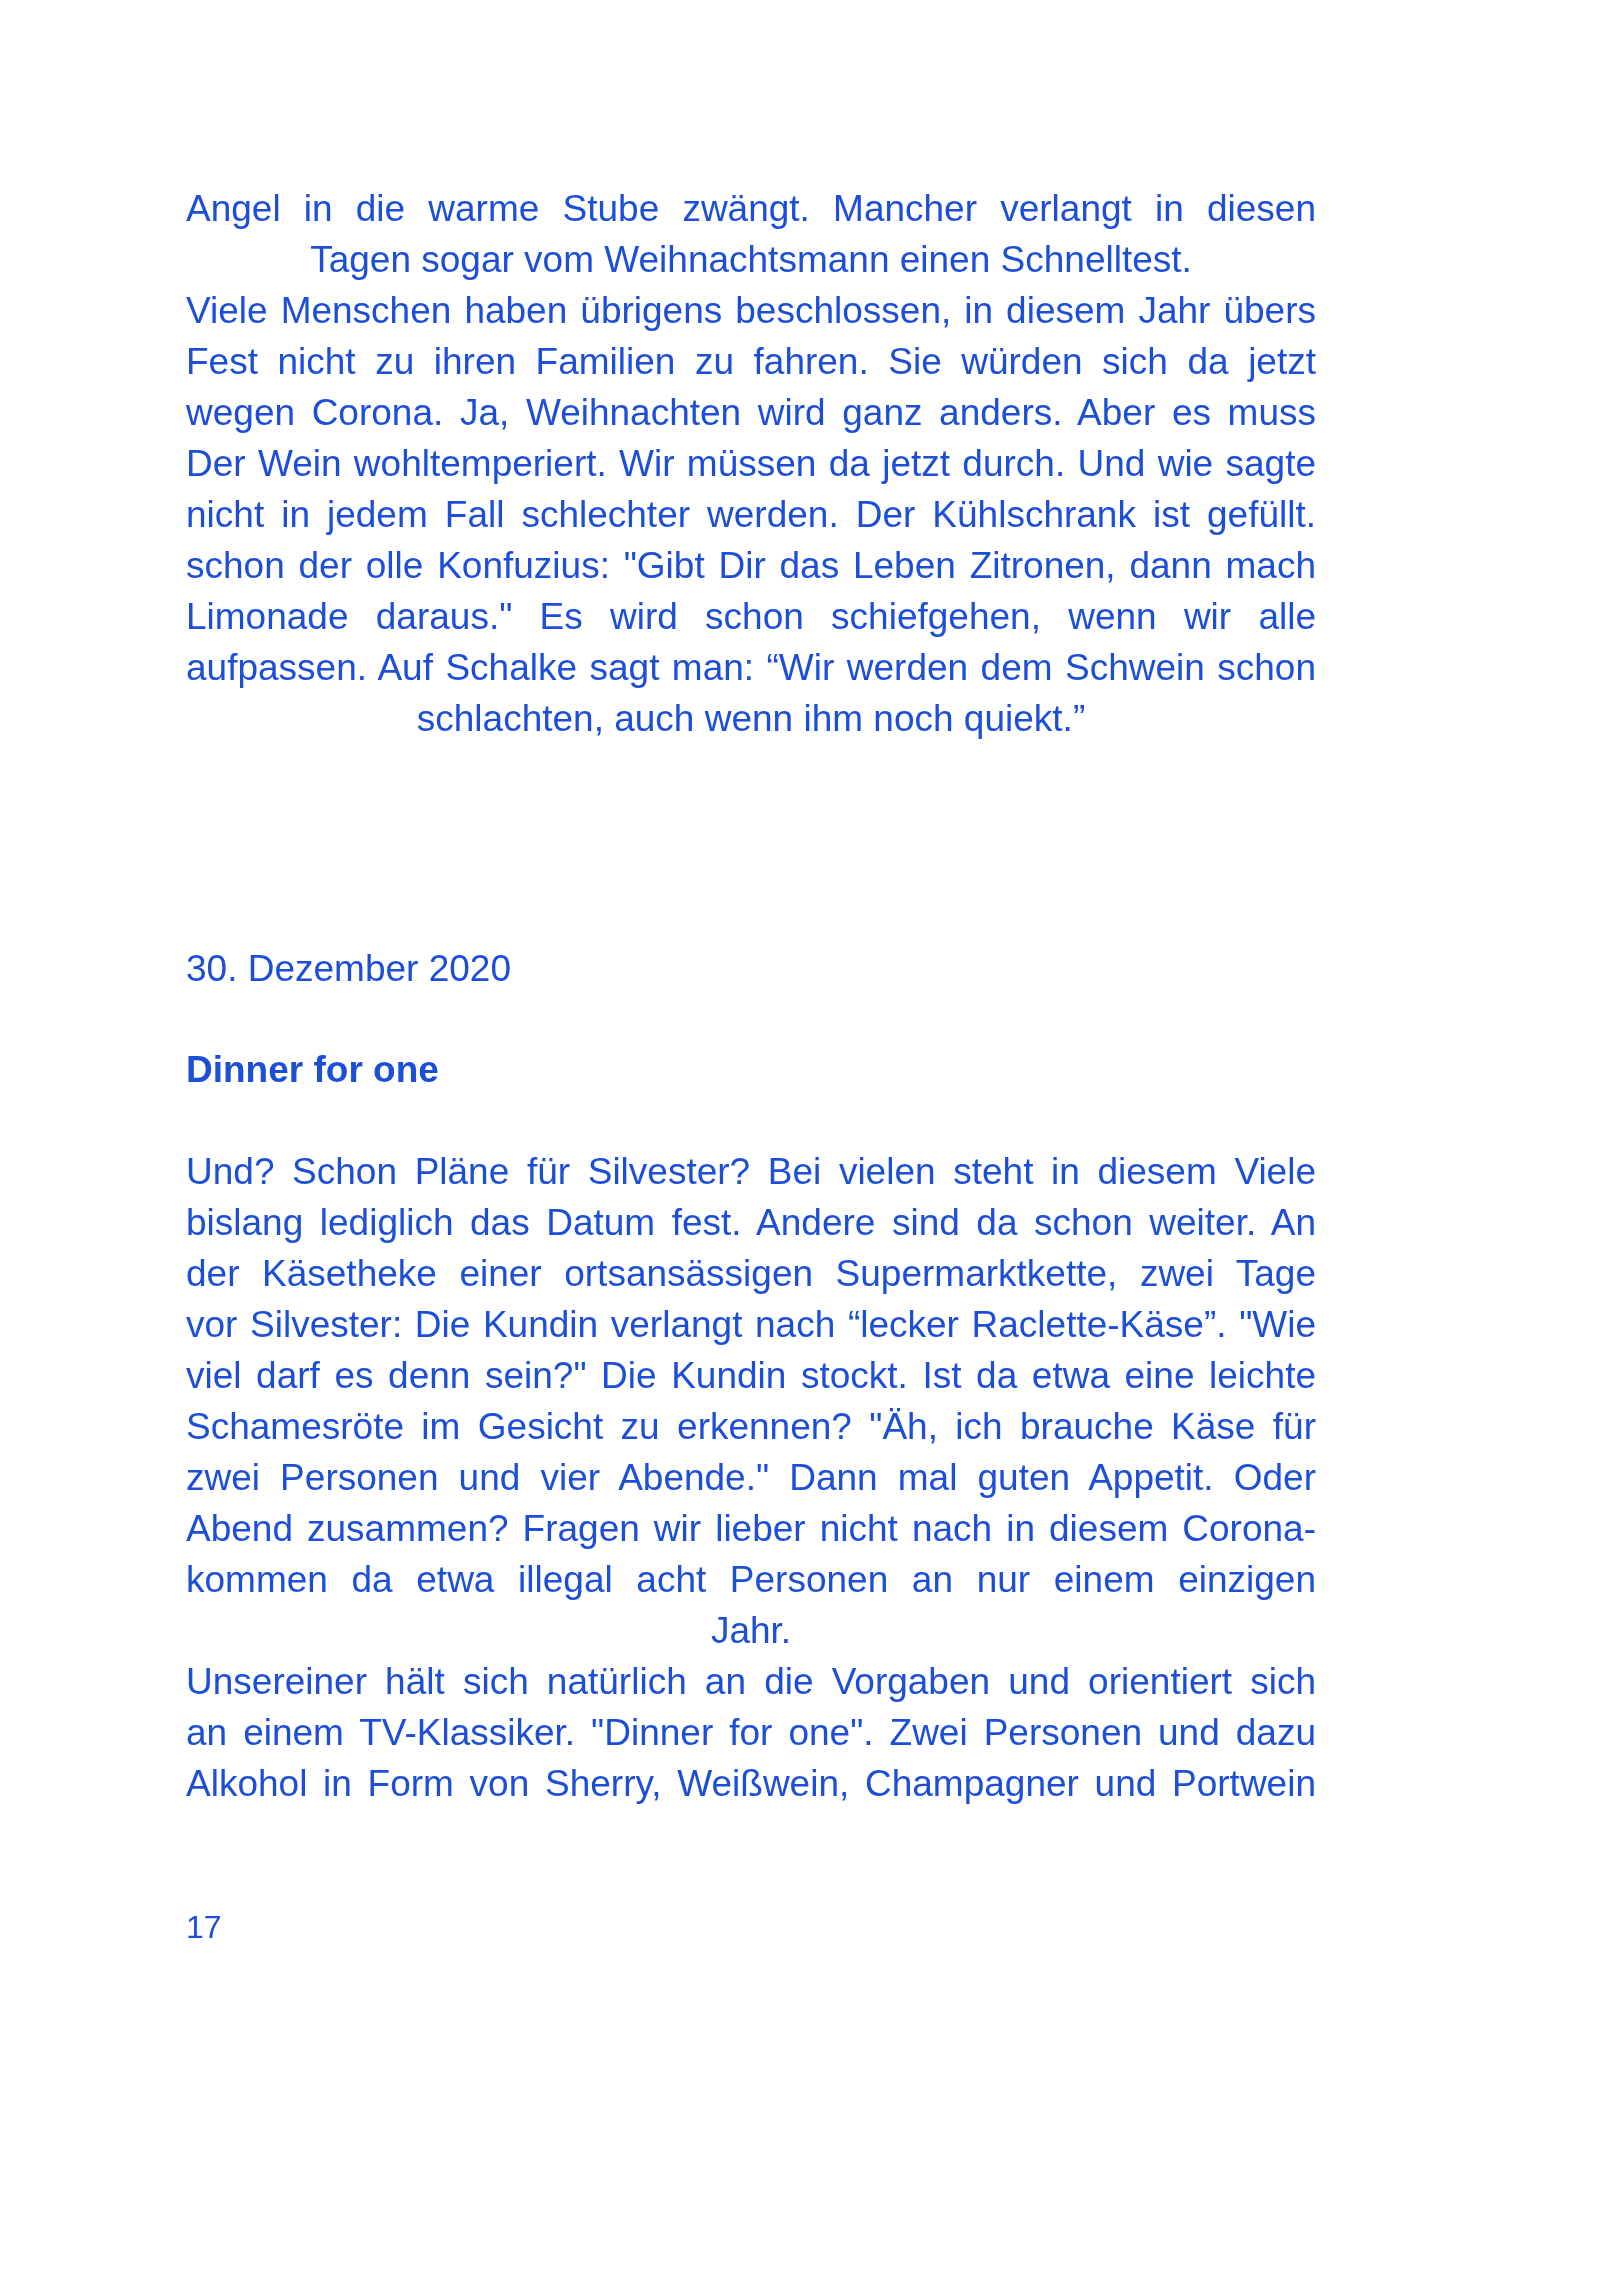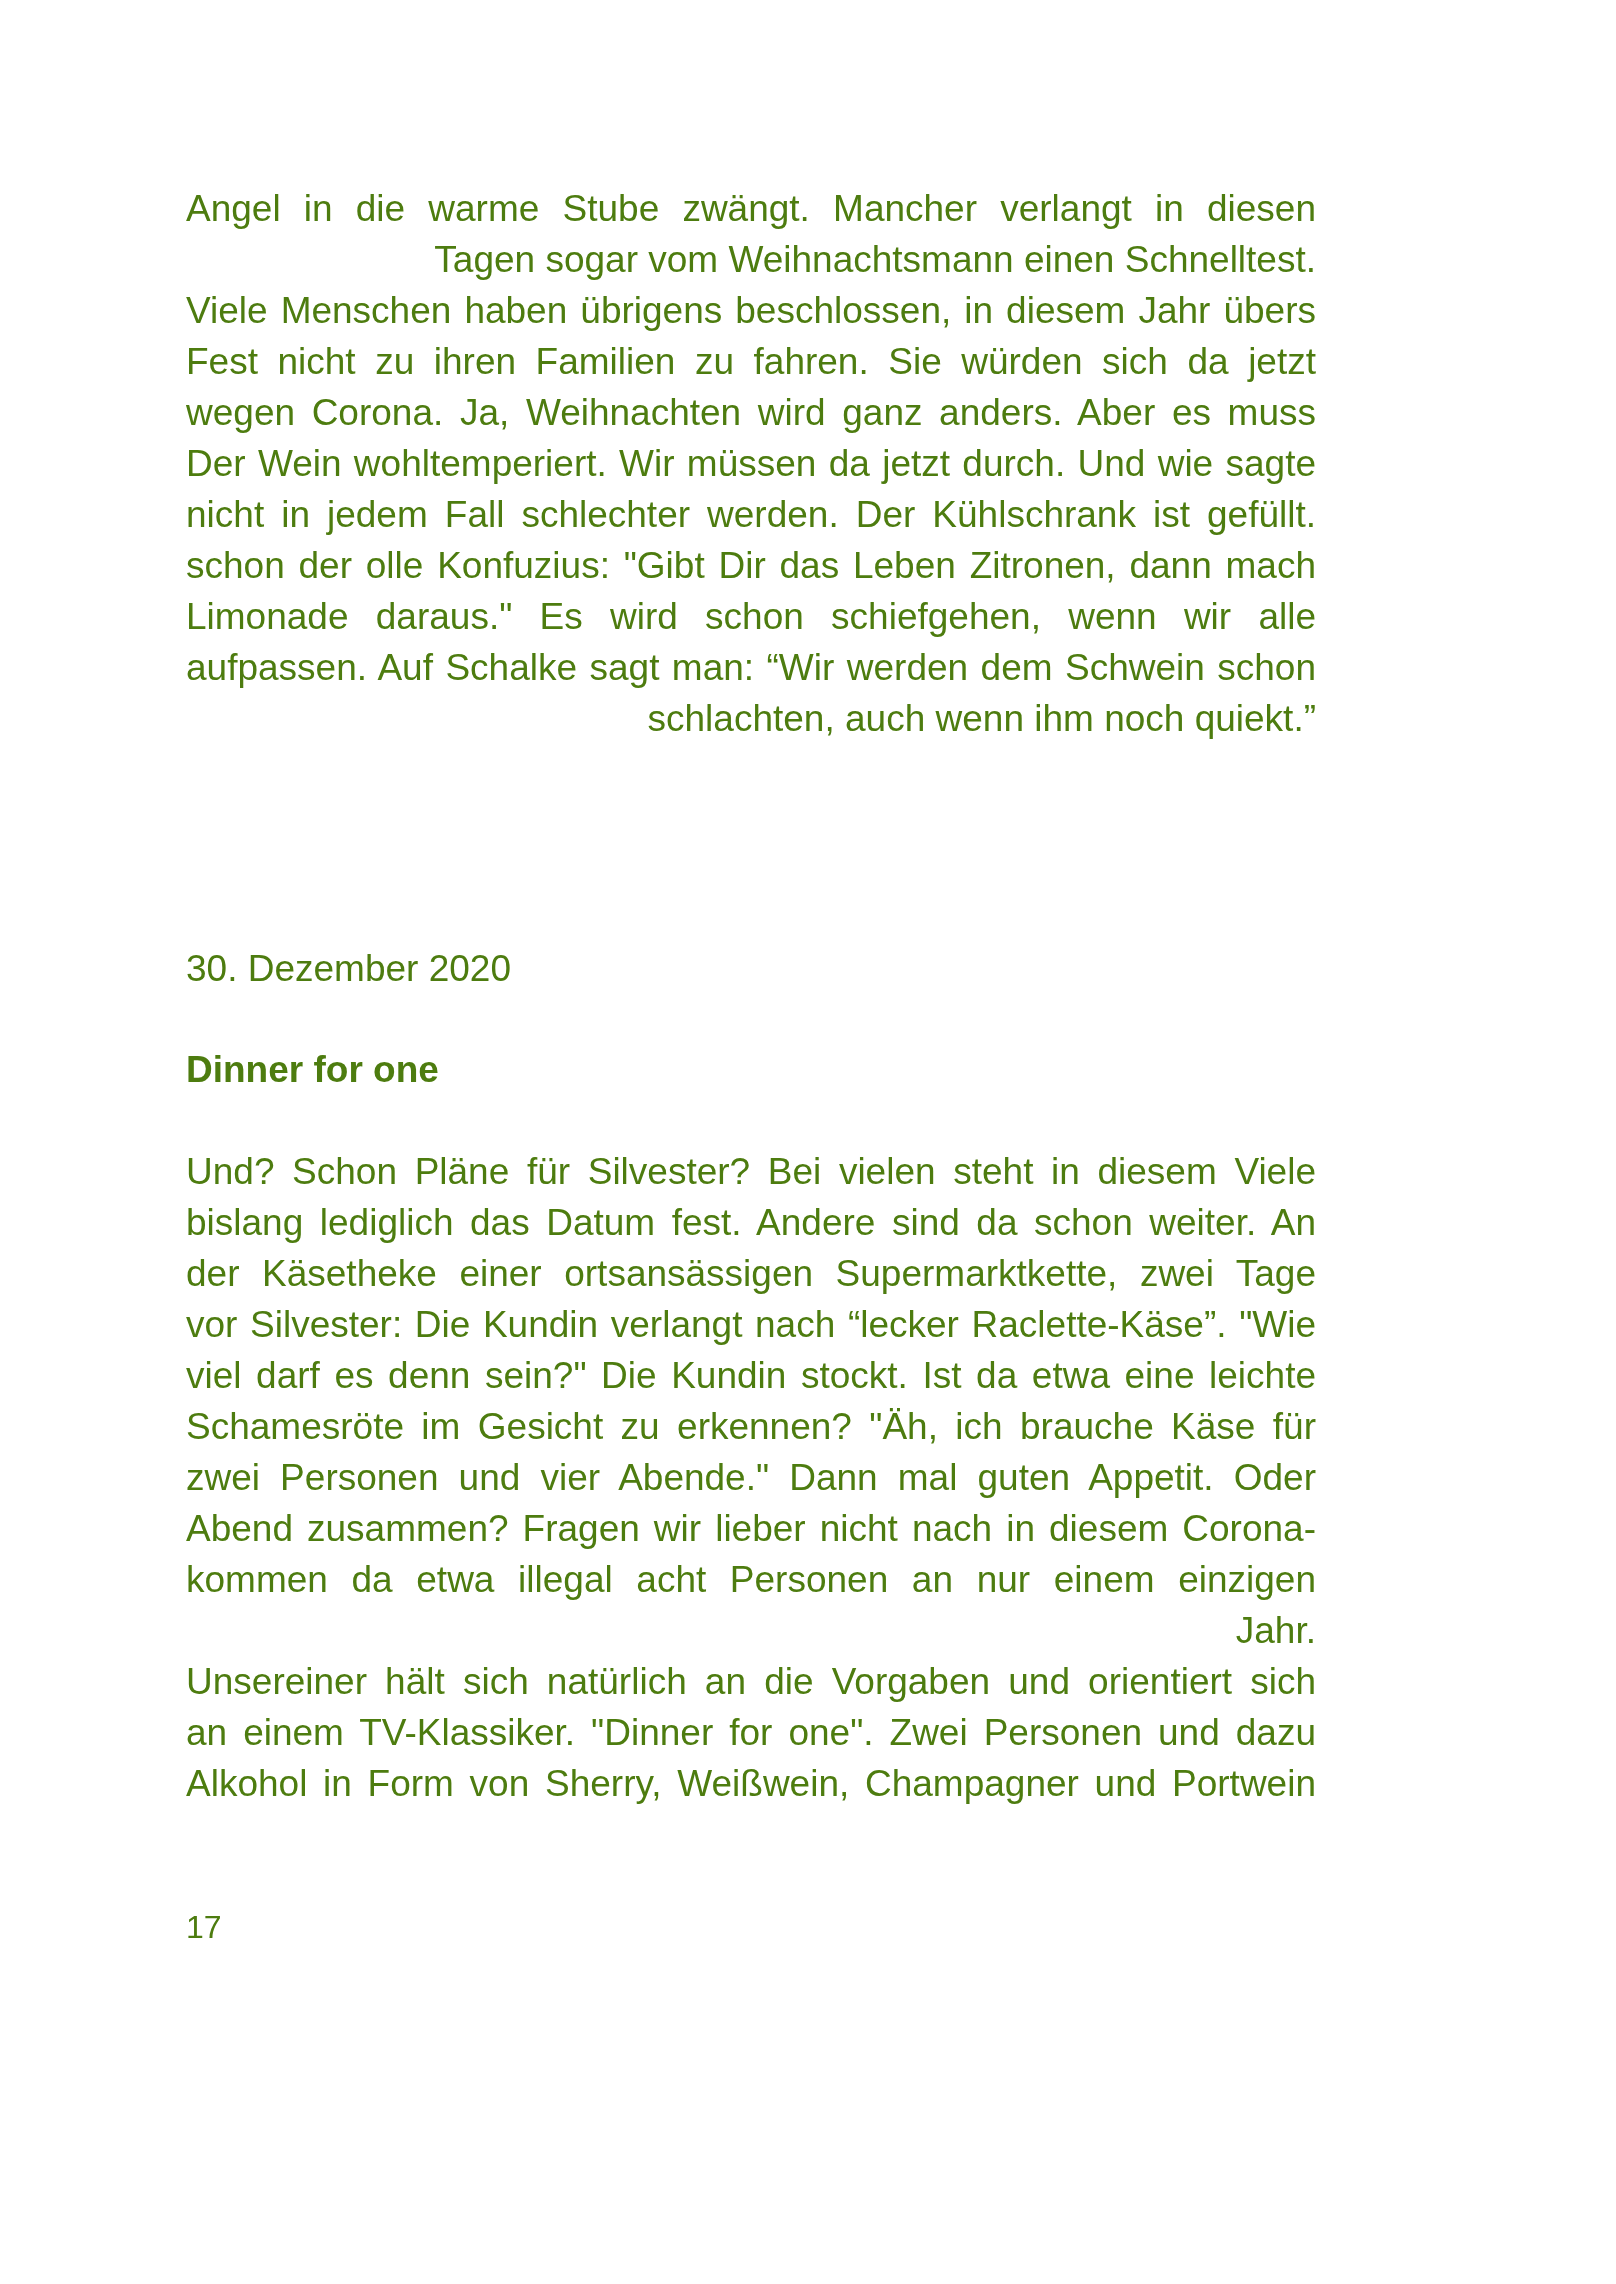--- a/index.html
+++ b/index.html
@@ -1,34 +1,34 @@
 <!DOCTYPE html>
 <html style="font-size:7.4px"><head>
 <meta charset="utf-8">
 <style>
   html, body { margin: 0; padding: 0; background: #ffffff; }
   .page {
     position: relative;
     width: 1616px;
     height: 2284px;
     background: #ffffff;
-    color: #4d7c0f;
+    color: #1d4ed8;
     font-family: "Liberation Sans", sans-serif;
     font-size: 37px;
     overflow: hidden;
   }
   .block {
     position: absolute;
     left: 186px;
     width: 1130px;
   }
   .ln {
     height: 51px;
     line-height: 51px;
-    text-align: right;
+    text-align: center;
     white-space: normal;
   }
   .ln.j {
     text-align: justify;
     text-align-last: justify;
   }
   .date-line {
     height: 51px;
     line-height: 51px;
   }

